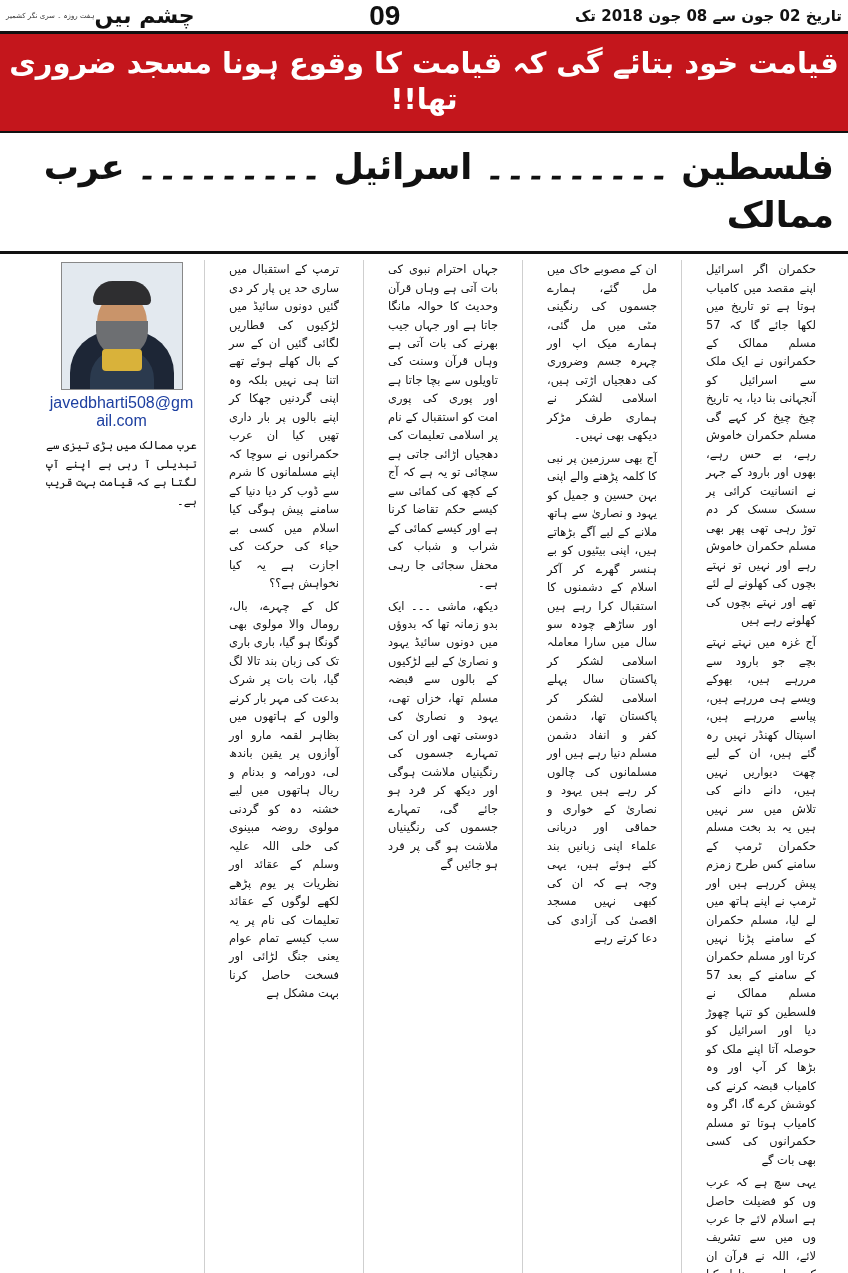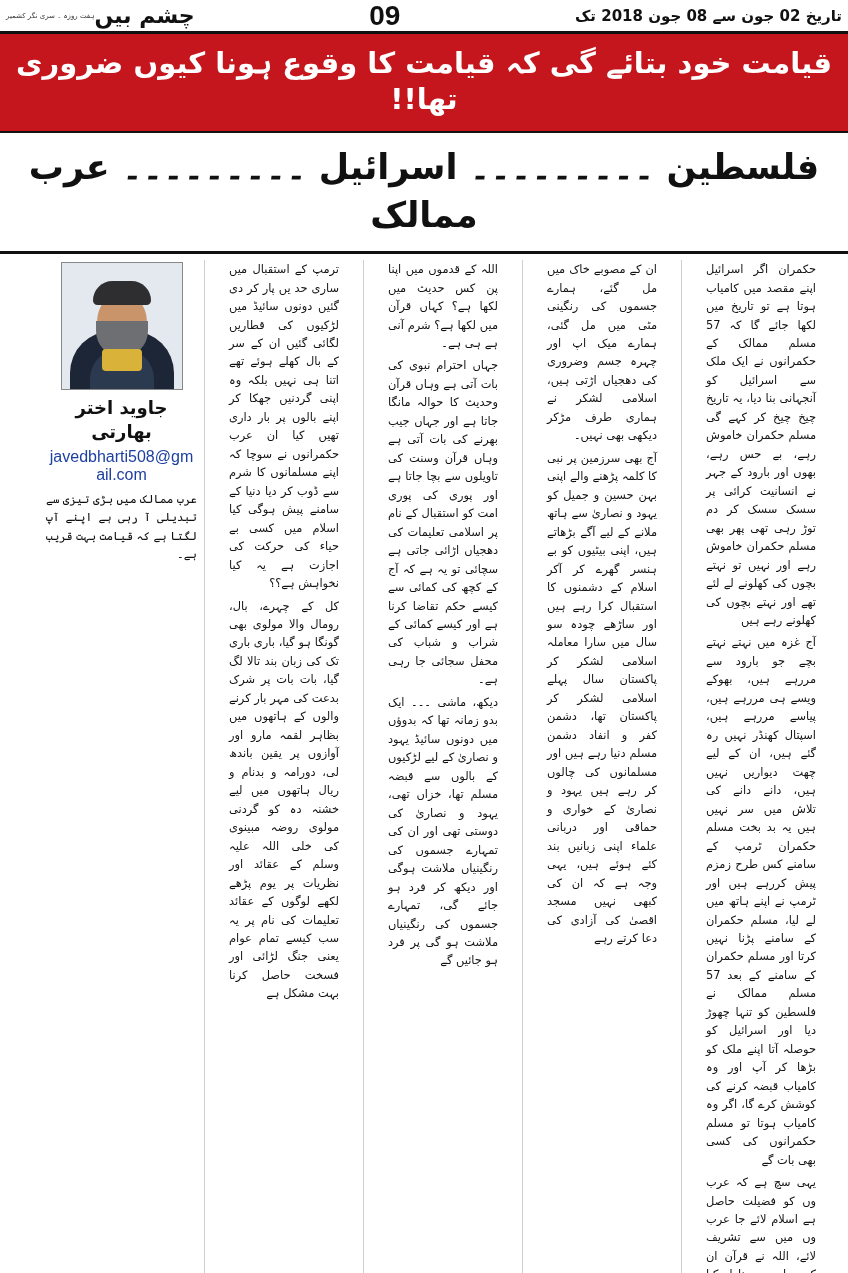--- a/index.html
+++ b/index.html
@@ -75,21 +75,21 @@
     padding:10px 14px 12px;
     border-bottom:3px solid #111;
     direction:rtl;
   }
   .headline-line{
     font-size:35px;
     font-weight:bold;
     line-height:1.38;
     color:#111;
   }
-  .headline-line.l1{text-align:center;}
+  .headline-line.l1{}
 
   
   .content{
     padding:6px 8px 4px;
     box-sizing:border-box;
   }
   .cols{
     display:flex;
     flex-direction:row;
     gap:0px;
@@ -221,21 +221,21 @@
     <div class="page-number">09</div>
     <div class="masthead-right">
       <div class="logo-wrap">
         <div class="logo-main">چشم بیں</div>
         <div class="logo-sub">ہفت روزہ ۔ سری نگر کشمیر</div>
       </div>
     </div>
   </div>
 
   <div class="banner">
-    <div class="banner-text">قیامت خود بتائے گی کہ قیامت کا وقوع ہونا کیوں ضروری تھا!!</div>
+    <div class="banner-text">قیامت خود بتائے گی کہ قیامت کا وقوع ہونا مسجد ضروری تھا!!</div>
   </div>
 
   <div class="headline">
     <div class="headline-line l1">فلسطین ۔۔۔۔۔۔۔۔۔ اسرائیل ۔۔۔۔۔۔۔۔۔ عرب ممالک</div>
   </div>
 
   <div class="content">
     <div class="cols">
 
       <div class="col">
@@ -243,41 +243,39 @@
         <p>آج غزہ میں نہتے نہتے بچے جو بارود سے مررہے ہیں، بھوکے ویسے ہی مررہے ہیں، پیاسے مررہے ہیں، اسپتال کھنڈر نہیں رہ گئے ہیں، ان کے لیے چھت دیواریں نہیں ہیں، دانے دانے کی تلاش میں سر نہیں ہیں یہ بد بخت مسلم حکمران ٹرمپ کے سامنے کس طرح زمزم پیش کررہے ہیں اور ٹرمپ نے اپنے ہاتھ میں لے لیا، مسلم حکمران کے سامنے پڑنا نہیں کرتا اور مسلم حکمران کے سامنے کے بعد 57 مسلم ممالک نے فلسطین کو تنہا چھوڑ دیا اور اسرائیل کو حوصلہ آتا اپنے ملک کو بڑھا کر آپ اور وہ کامیاب قبضہ کرنے کی کوشش کرے گا، اگر وہ کامیاب ہوتا تو مسلم حکمرانوں کی کسی بھی بات گے</p>
         <p>یہی سچ ہے کہ عرب وں کو فضیلت حاصل ہے اسلام لائے جا عرب وں میں سے تشریف لائے، اللہ نے قرآن ان کی زبان میں نازل کیا اس سے بڑھ کر فضیلت کیا ہوگی، بے شک ان کے متبوع میں کر دیا، وہ دستور اسلام، پیغام اسلام اور انسانیت اسلام کے پیروکار ہے، اسلام کے پیروکار ہیں اور وہ فضیلت کو عزت بخشی ہے۔</p>
       </div>
 
       <div class="col">
         <p>ان کے مصوبے خاک میں مل گئے، ہمارے جسموں کی رنگینی مٹی میں مل گئی، ہمارے میک اپ اور چہرہ جسم وضروری کی دھجیاں اڑتی ہیں، اسلامی لشکر نے ہماری طرف مڑکر دیکھی بھی نہیں۔</p>
         <p>آج بھی سرزمین پر نبی کا کلمہ پڑھنے والے اپنی بہن حسین و جمیل کو یہود و نصاریٰ سے ہاتھ ملانے کے لیے آگے بڑھاتے ہیں، اپنی بیٹیوں کو بے ہنسر گھرے کر آکر اسلام کے دشمنوں کا استقبال کرا رہے ہیں اور ساڑھے چودہ سو سال میں سارا معاملہ اسلامی لشکر کر پاکستان سال پہلے اسلامی لشکر کر پاکستان تھا، دشمن کفر و انفاد دشمن مسلم دنیا رہے ہیں اور مسلمانوں کی چالوں کر رہے ہیں یہود و نصاریٰ کے خواری و حماقی اور دربانی علماء اپنی زبانیں بند کئے ہوئے ہیں، یہی وجہ ہے کہ ان کی کبھی نہیں مسجد اقصیٰ کی آزادی کی دعا کرتے رہے</p>
       </div>
 
       <div class="col">
-        <p>اللہ کے قدموں میں اپنا پن کس حدیث میں لکھا ہے؟ کہاں قرآن میں لکھا ہے؟ شرم آنی ہے ہی ہے۔</p>
         <p>جہاں احترام نبوی کی بات آتی ہے وہاں قرآن وحدیث کا حوالہ مانگا جاتا ہے اور جہاں جیب بھرنے کی بات آتی ہے وہاں قرآن وسنت کی تاویلوں سے بچا جاتا ہے اور پوری کی پوری امت کو استقبال کے نام پر اسلامی تعلیمات کی دھجیاں اڑائی جاتی ہے سچائی تو یہ ہے کہ آج کے کچھ کی کمائی سے کیسے حکم تقاضا کرنا ہے اور کیسے کمائی کے شراب و شباب کی محفل سجائی جا رہی ہے۔</p>
         <p>دیکھ، ماشی ۔۔۔ ایک بدو زمانہ تھا کہ بدوؤں میں دونوں سائیڈ یہود و نصاریٰ کے لیے لڑکیوں کے بالوں سے قبضہ مسلم تھا، خزاں تھی، یہود و نصاریٰ کی دوستی تھی اور ان کی تمہارے جسموں کی رنگینیاں ملاشت ہوگی اور دیکھ کر فرد ہو جائے گی، تمہارے جسموں کی رنگینیاں ملاشت ہو گی پر فرد ہو جائیں گے</p>
       </div>
 
       <div class="col">
         <p>ترمپ کے استقبال میں ساری حد یں پار کر دی گئیں دونوں سائیڈ میں لڑکیوں کی قطاریں لگائی گئیں ان کے سر کے بال کھلے ہوئے تھے اتنا ہی نہیں بلکہ وہ اپنی گردنیں جھکا کر اپنے بالوں پر بار داری تھیں کیا ان عرب حکمرانوں نے سوچا کہ اپنے مسلمانوں کا شرم سے ڈوب کر دیا دنیا کے سامنے پیش ہوگی کیا اسلام میں کسی بے حیاء کی حرکت کی اجازت ہے یہ کیا نخواہش ہے؟؟</p>
         <p>کل کے چہرے، بال، رومال والا مولوی بھی گونگا ہو گیا، باری باری تک کی زبان بند تالا لگ گیا، بات بات پر شرک بدعت کی مہر بار کرنے والوں کے ہاتھوں میں بظاہر لقمہ مارو اور آوازوں پر یقین باندھ لی، دورامہ و بدنام و ریال ہاتھوں میں لیے خشنہ دہ کو گردنی مولوی روضہ مبینوی کی خلی اللہ علیہ وسلم کے عقائد اور نظریات پر یوم پڑھے لکھے لوگوں کے عقائد تعلیمات کی نام پر یہ سب کیسے تمام عوام یعنی جنگ لڑائی اور فسخت حاصل کرنا بہت مشکل ہے</p>
       </div>
 
       <div class="author-col">
         <div class="author-photo">
           <div class="ap-bg"></div>
           <div class="ap-body"></div>
           <div class="ap-shoulderlight"></div>
           <div class="ap-face"></div>
           <div class="ap-beard"></div>
           <div class="ap-cap"></div>
           <div class="ap-collar"></div>
         </div>
-        <div class="author-name">جاوید اختر بھارتی</div>
         <div class="author-email">javedbharti508@gmail.com</div>
         <p>عرب ممالک میں بڑی تیزی سے تبدیلی آ رہی ہے اپنے آپ لگتا ہے کہ قیامت بہت قریب ہے۔</p>
       </div>
 
     </div>
   </div>
 
   <div class="photo-wrap">
     <div class="photo">
       <div class="ph-sky"></div>

